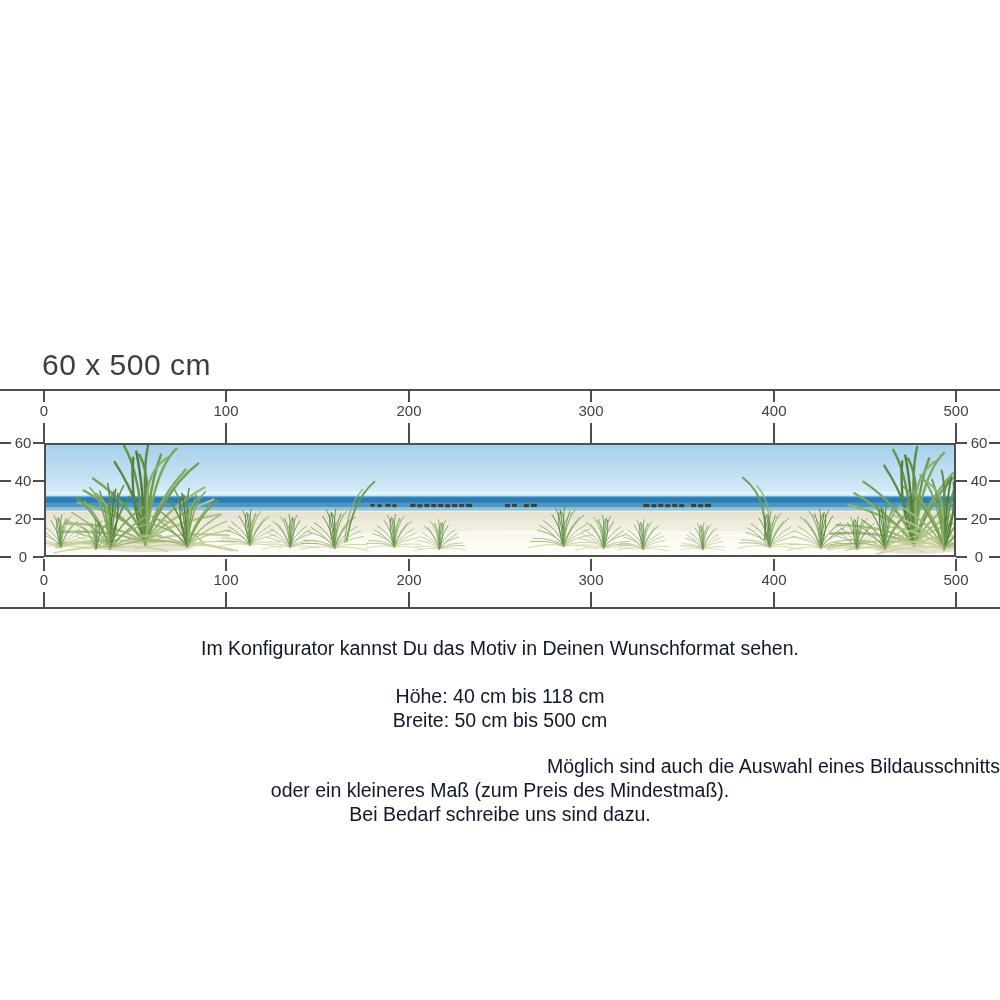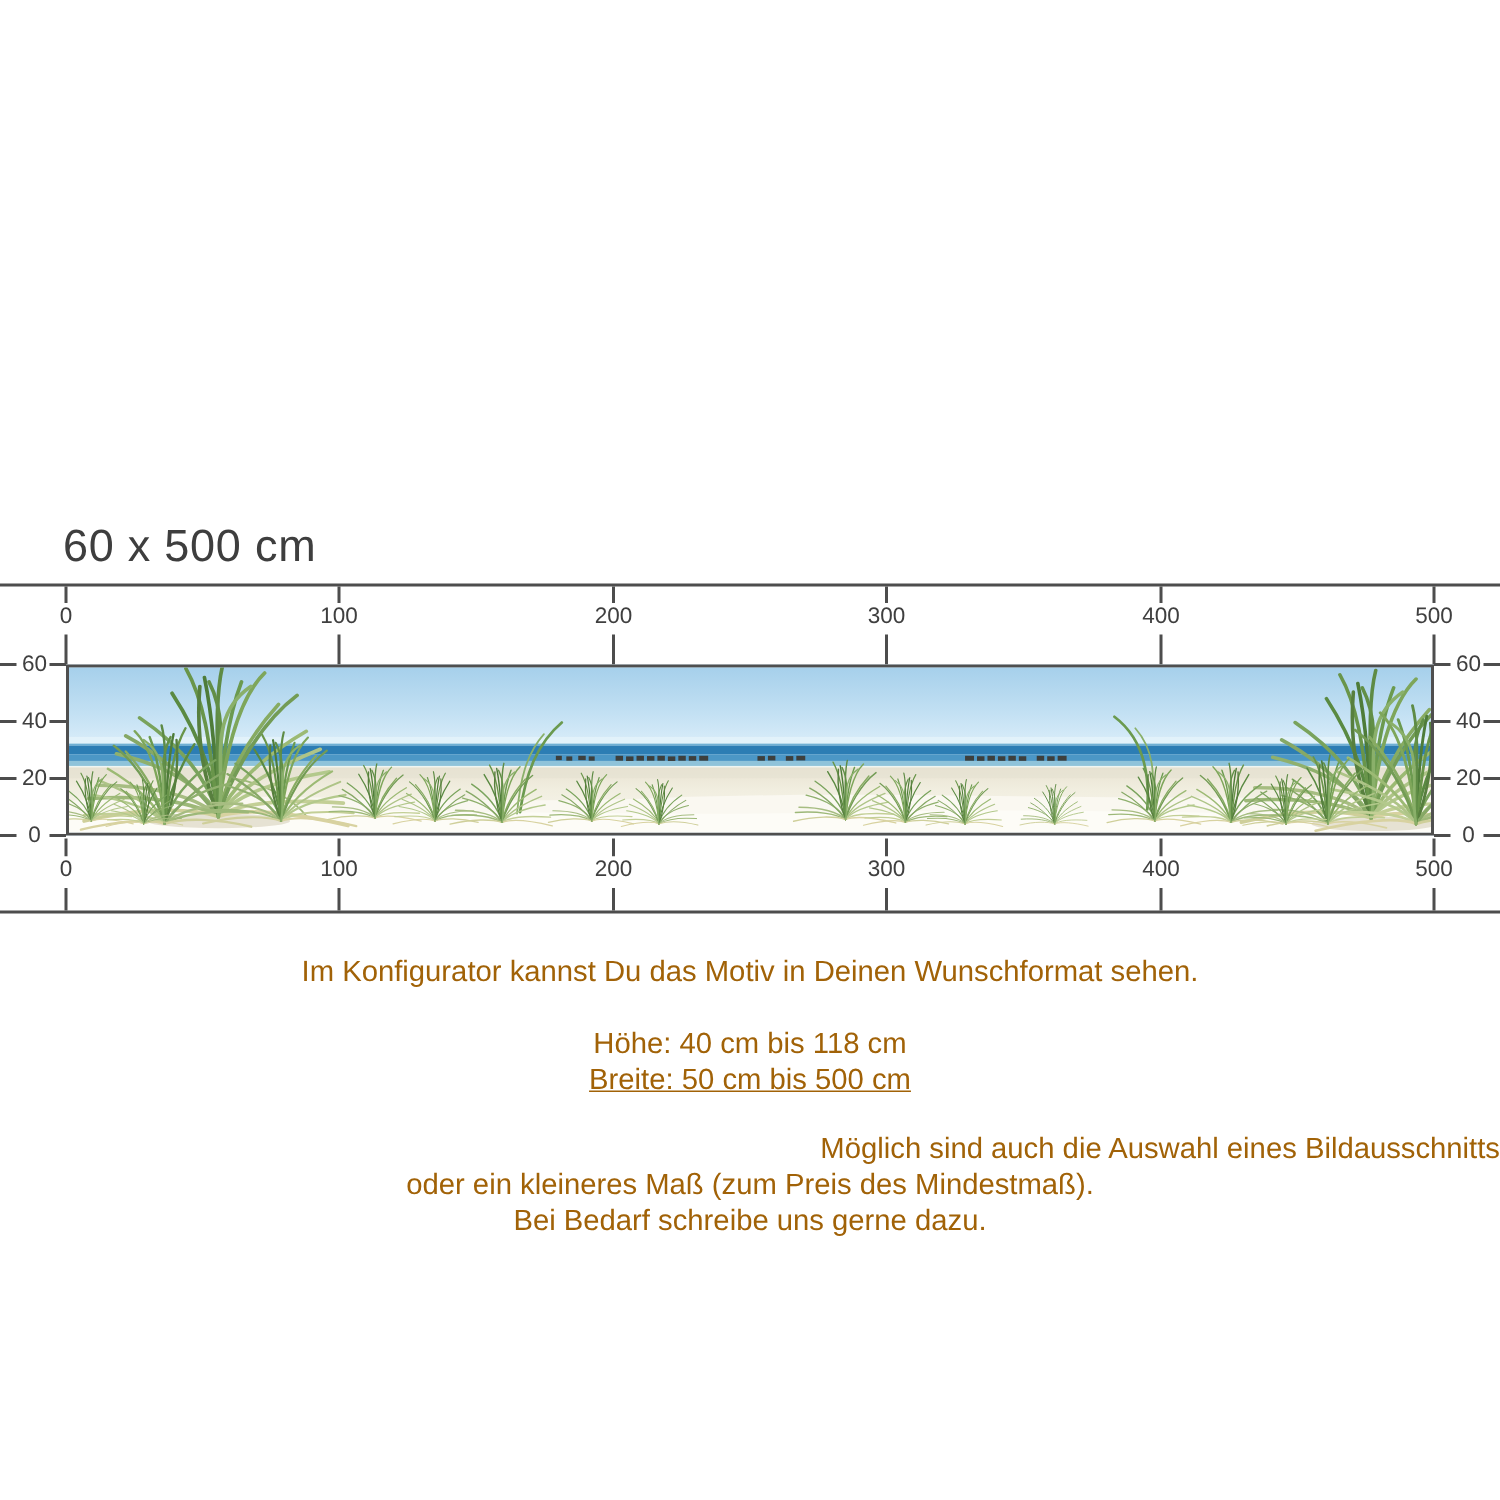--- a/index.html
+++ b/index.html
@@ -20,21 +20,21 @@
     position:absolute;left:42px;top:348px;font-size:30px;color:#3e3e3e;
     letter-spacing:0.5px;
   }
   .photo-frame{
     position:absolute;left:44px;top:443px;width:912px;height:114px;
     border:2px solid #4f4f4f;box-sizing:border-box;background:#cfe7f5;
   }
   .photo-frame svg{display:block;width:100%;height:100%;}
   .info-line{
     position:absolute;left:0;right:0;text-align:center;
-    font-size:19.5px;color:#a16207;line-height:24px;
+    font-size:19.5px;color:#0f172a;line-height:24px;
   }
 </style>
 </head>
 <body>
 
 <div class="size-title">60 x 500 cm</div>
 
 <div class="ruler-line" style="top:389px;"></div>
 
 <div class="ruler-line" style="top:607px;"></div>
@@ -226,16 +226,16 @@
       <use href="#tuft" xlink:href="#tuft" transform="translate(660,108) scale(0.4)"></use>
       <use href="#tuft" xlink:href="#tuft" transform="translate(727,106) scale(0.55)"></use>
       <use href="#tuft" xlink:href="#tuft" transform="translate(778,107) scale(-0.6,0.6)"></use>
       <use href="#tuft" xlink:href="#tuft" transform="translate(815,108) scale(0.5)"></use>
     </g>
   </svg>
 </div>
 
 <div class="info-line" style="top:636px;">Im Konfigurator kannst Du das Motiv in Deinen Wunschformat sehen.</div>
 <div class="info-line" style="top:684px;text-align:center;">Höhe: 40 cm bis 118 cm</div>
-<div class="info-line" style="top:708px;text-decoration:underline;">Breite: 50 cm bis 500 cm</div>
+<div class="info-line" style="top:708px;">Breite: 50 cm bis 500 cm</div>
 <div class="info-line" style="top:754px;text-align:right;">Möglich sind auch die Auswahl eines Bildausschnitts</div>
 <div class="info-line" style="top:778px;">oder ein kleineres Maß (zum Preis des Mindestmaß).</div>
-<div class="info-line" style="top:802px;">Bei Bedarf schreibe uns gerne dazu.</div>
+<div class="info-line" style="top:802px;">Bei Bedarf schreibe uns sind dazu.</div>
 
 </body></html>

